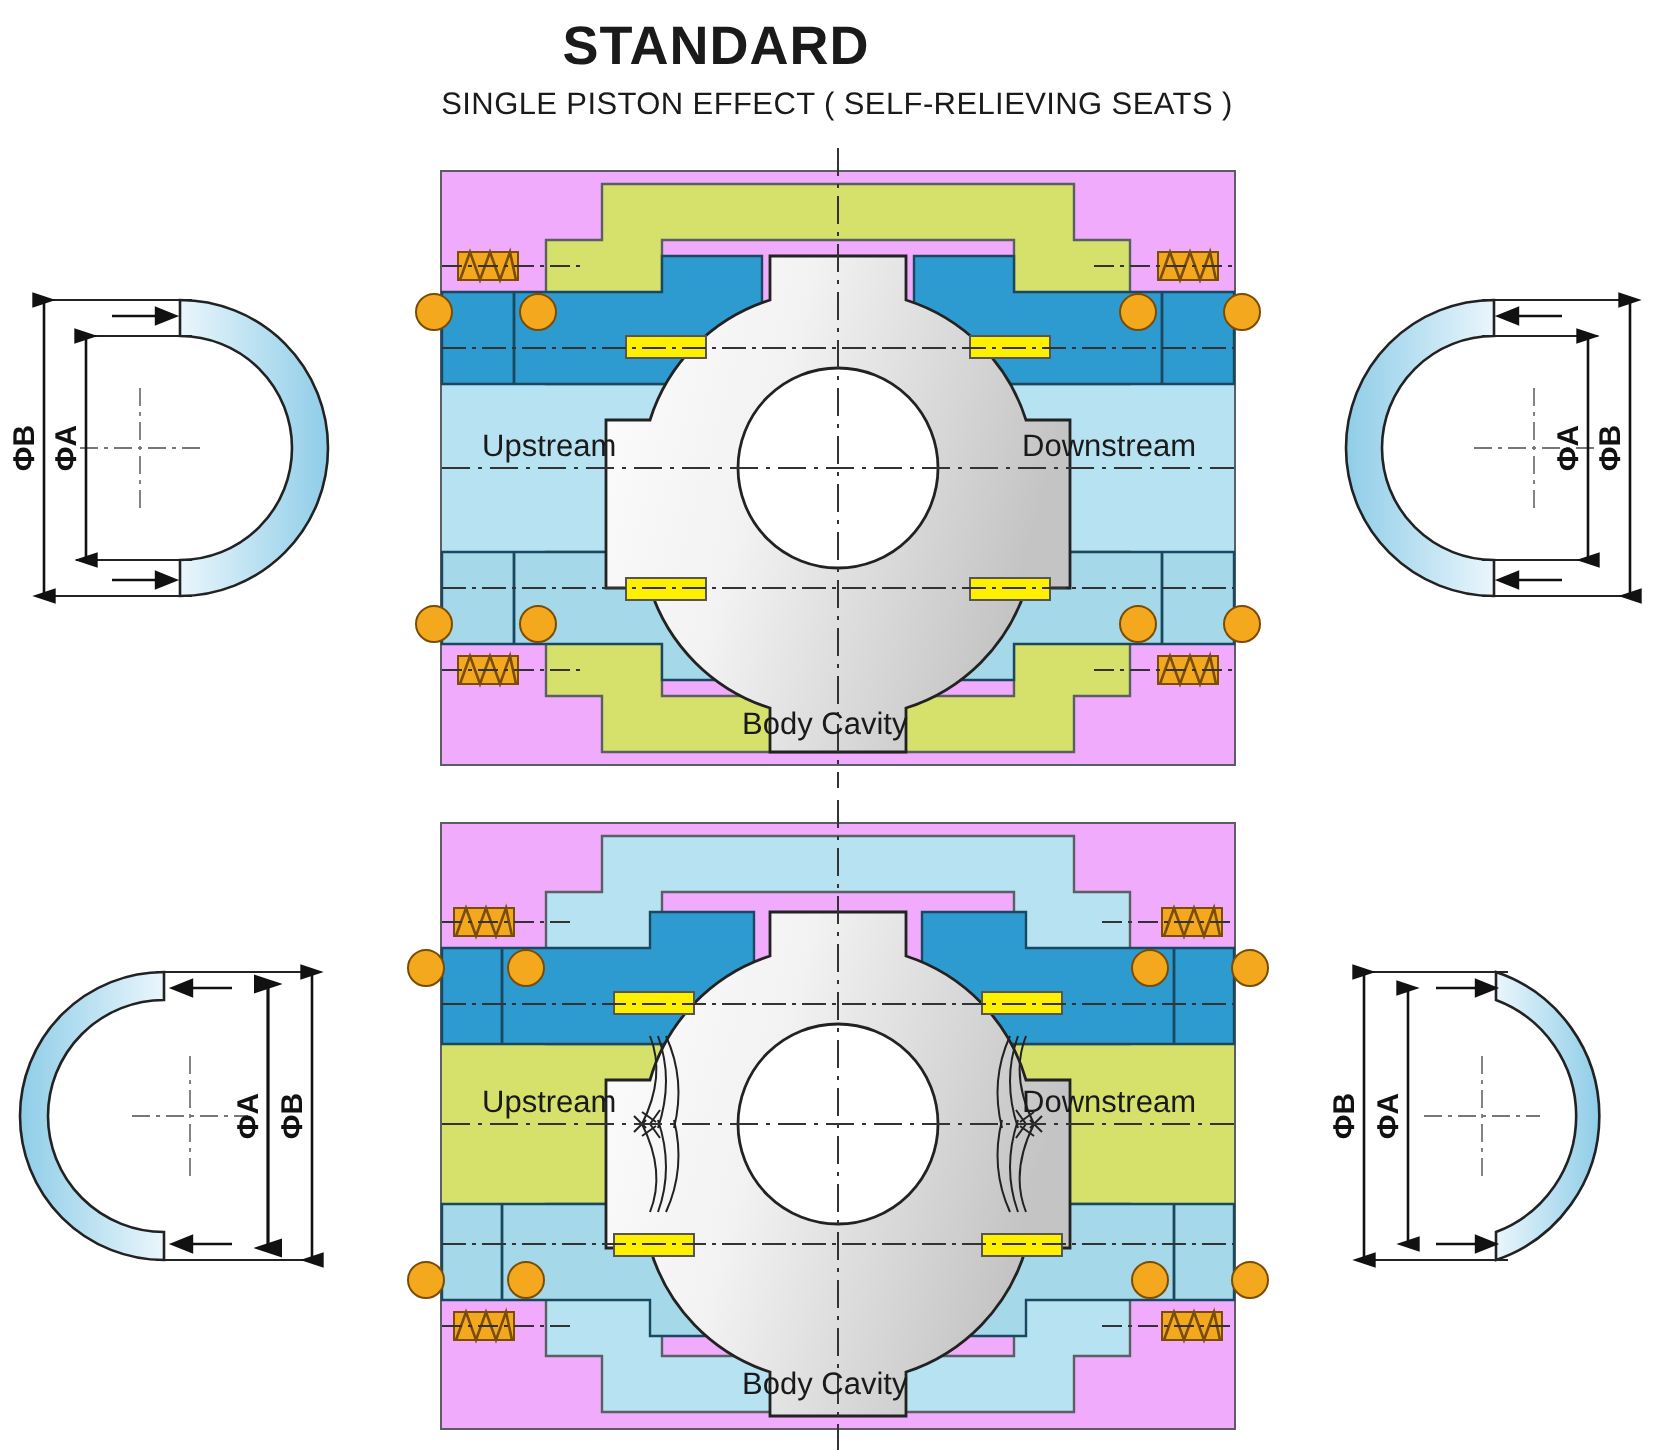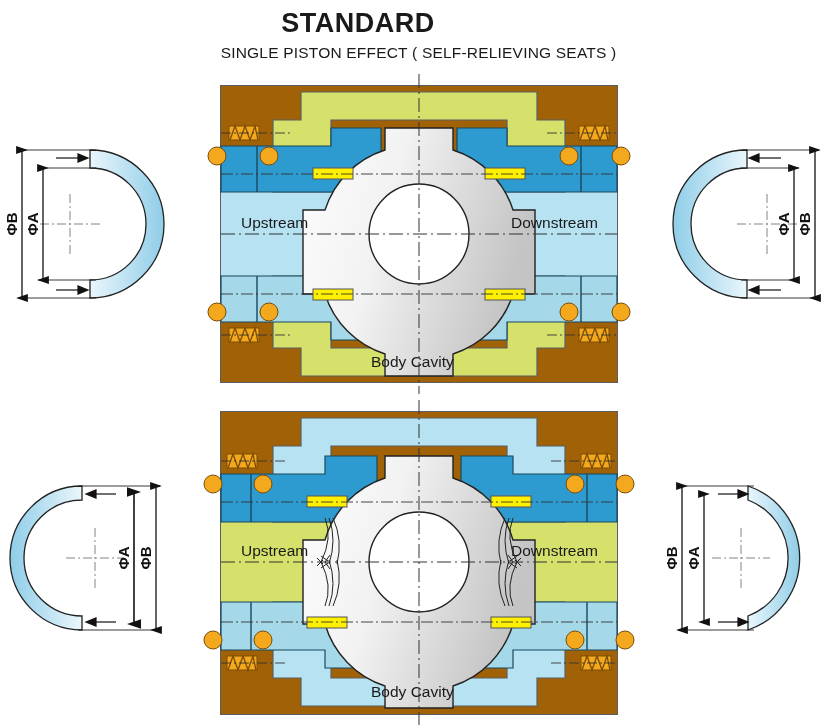--- a/index.html
+++ b/index.html
@@ -2,21 +2,21 @@
 <html><head>
 <meta charset="utf-8">
 <style>
   html,body{margin:0;padding:0;background:#fff;}
   body{width:837px;height:725px;position:relative;
        font-family:"Liberation Sans",sans-serif;color:#1a1a1a;overflow:hidden;}
   .title{position:absolute;left:0;top:8px;width:716px;text-align:center;
          font-size:27px;font-weight:bold;letter-spacing:.5px;}
   .subtitle{position:absolute;left:0;top:44px;width:837px;text-align:center;
          font-size:15.5px;letter-spacing:.2px;}
-  .panel{position:absolute;background:#a16207;border:1.5px solid #5b5f63;}
+  .panel{position:absolute;background:#f0abfc;border:1.5px solid #5b5f63;}
   #panel-top{left:220px;top:85px;width:396px;height:296px;}
   #panel-bot{left:220px;top:411px;width:396px;height:302px;}
   svg{display:block;overflow:visible;}
   .seal-box{position:absolute;}
   #seal-tl{left:0px;top:128px;width:132px;height:192px;}
   #seal-tr{left:705px;top:128px;width:132px;height:192px;}
   #seal-bl{left:38px;top:466px;width:140px;height:188px;}
   #seal-br{left:662px;top:466px;width:160px;height:188px;}
   .lbl{font-size:15.5px;fill:#1a1a1a;font-family:"Liberation Sans",sans-serif;}
   .lbl-dim{font-size:15px;font-weight:bold;fill:#111;

